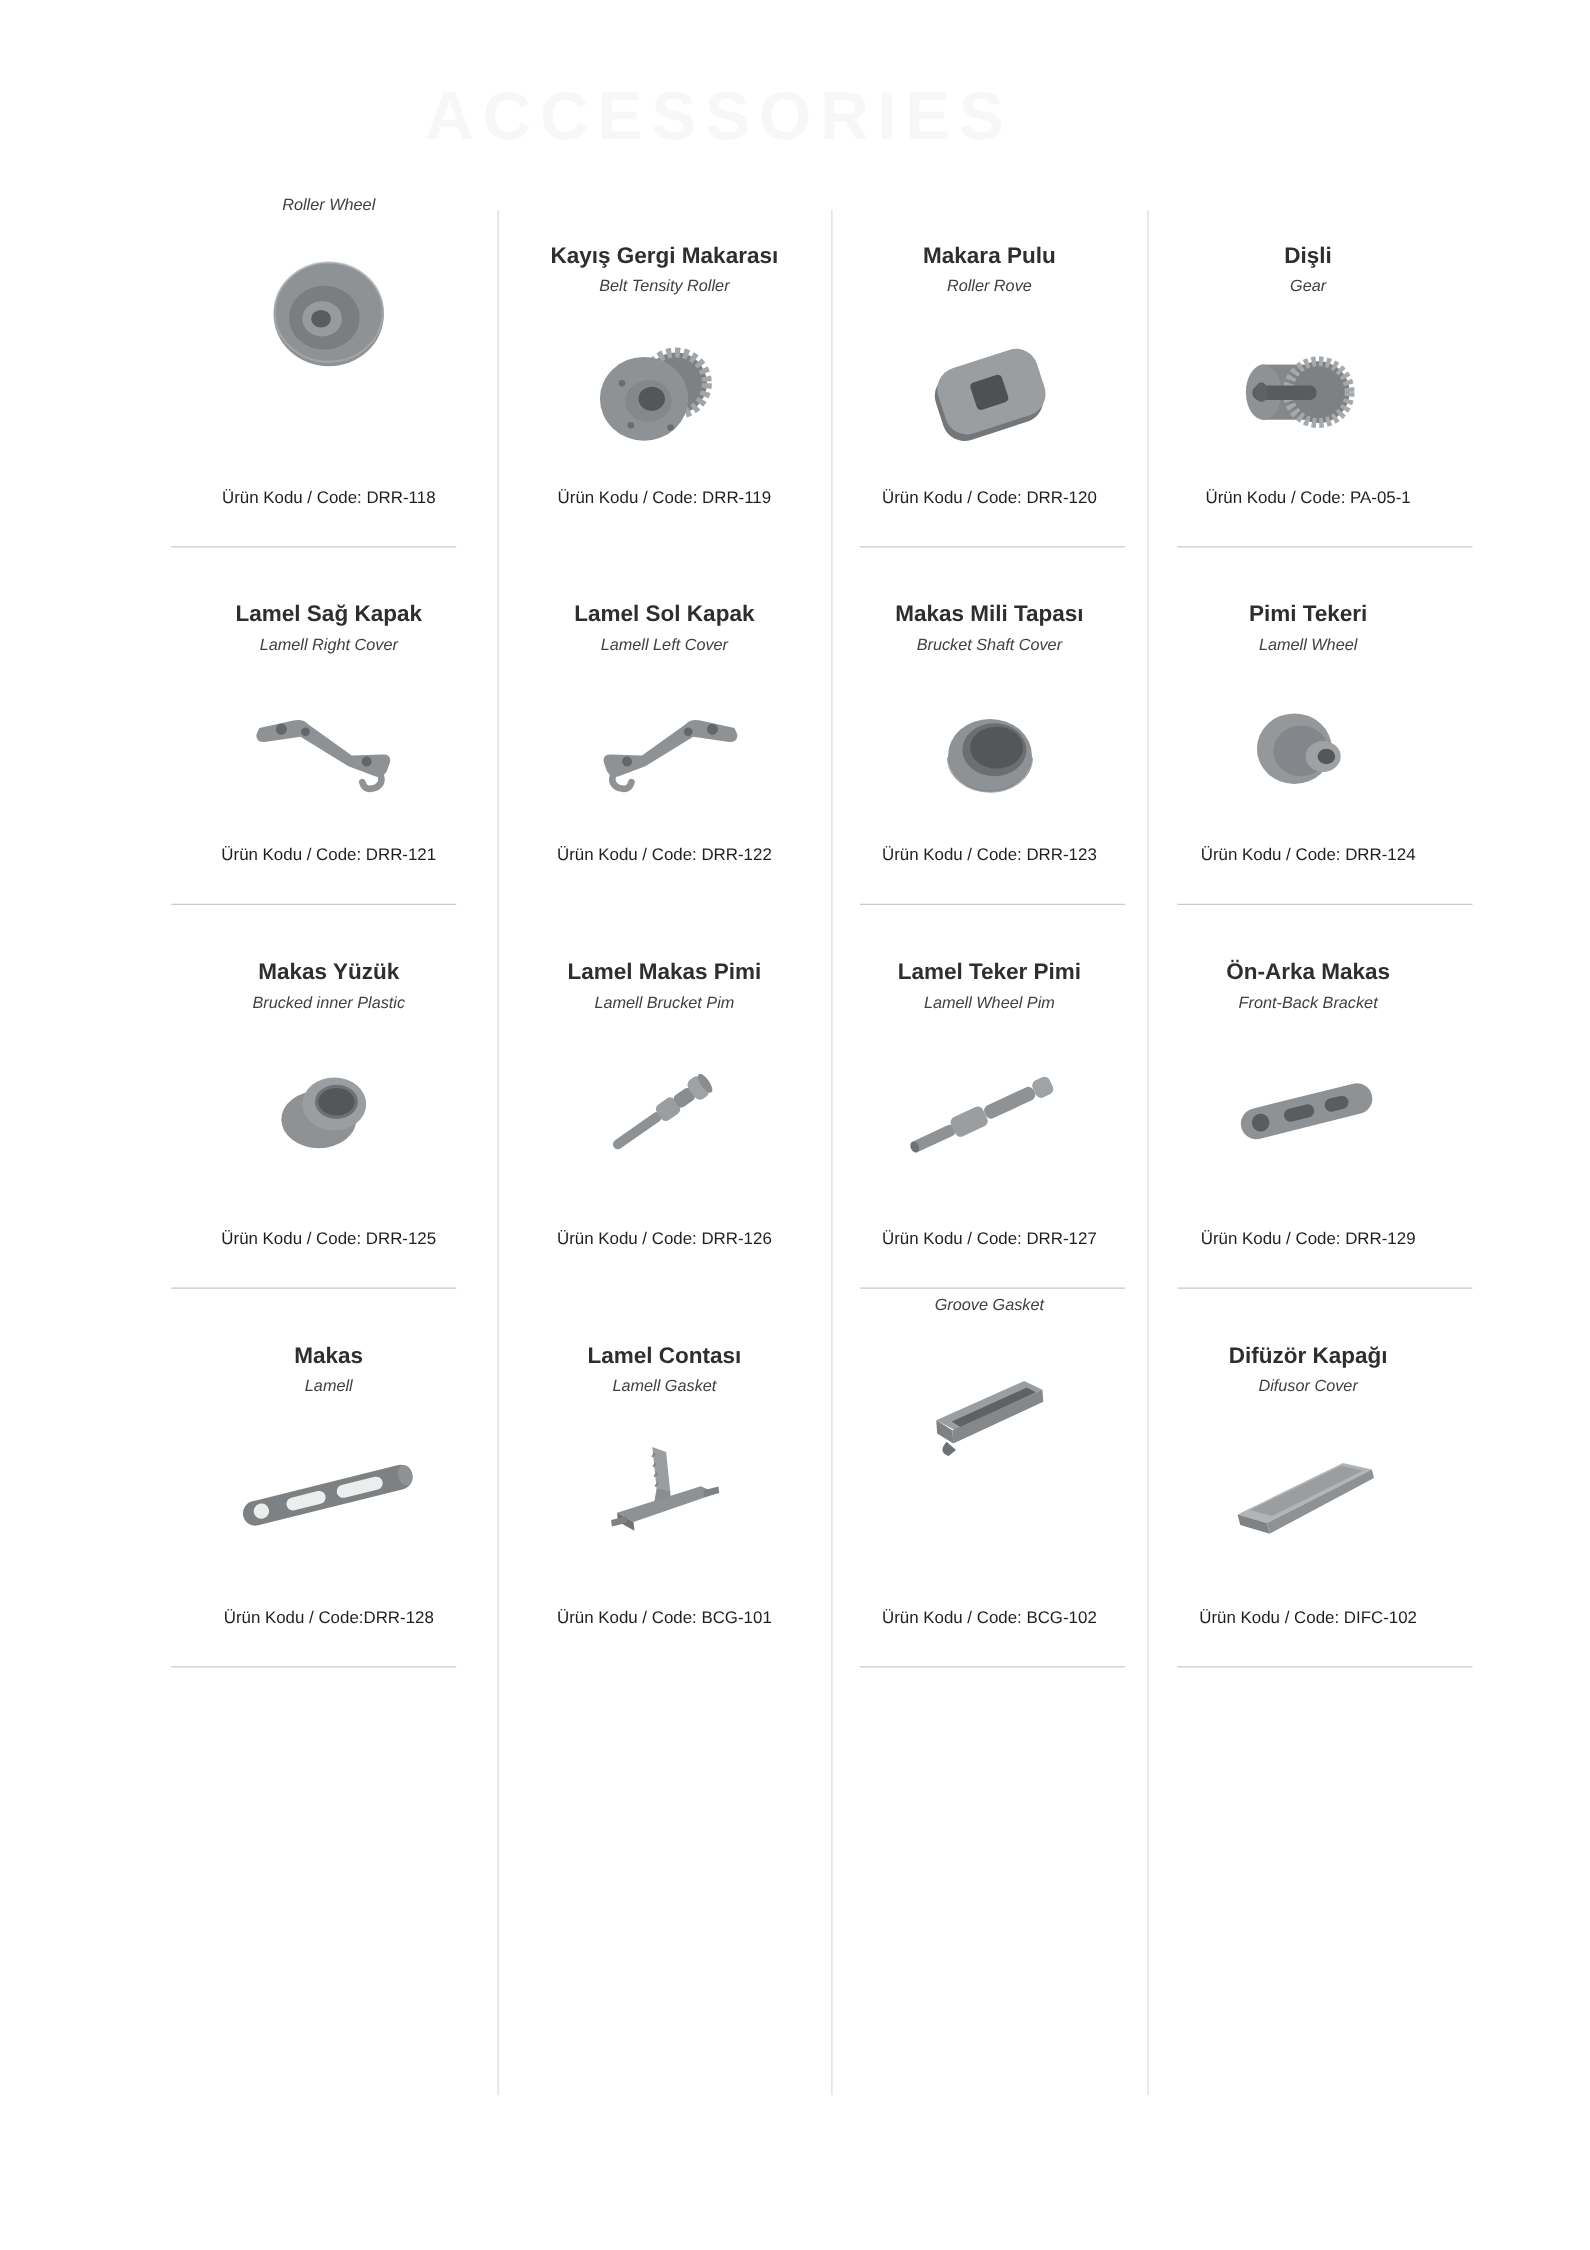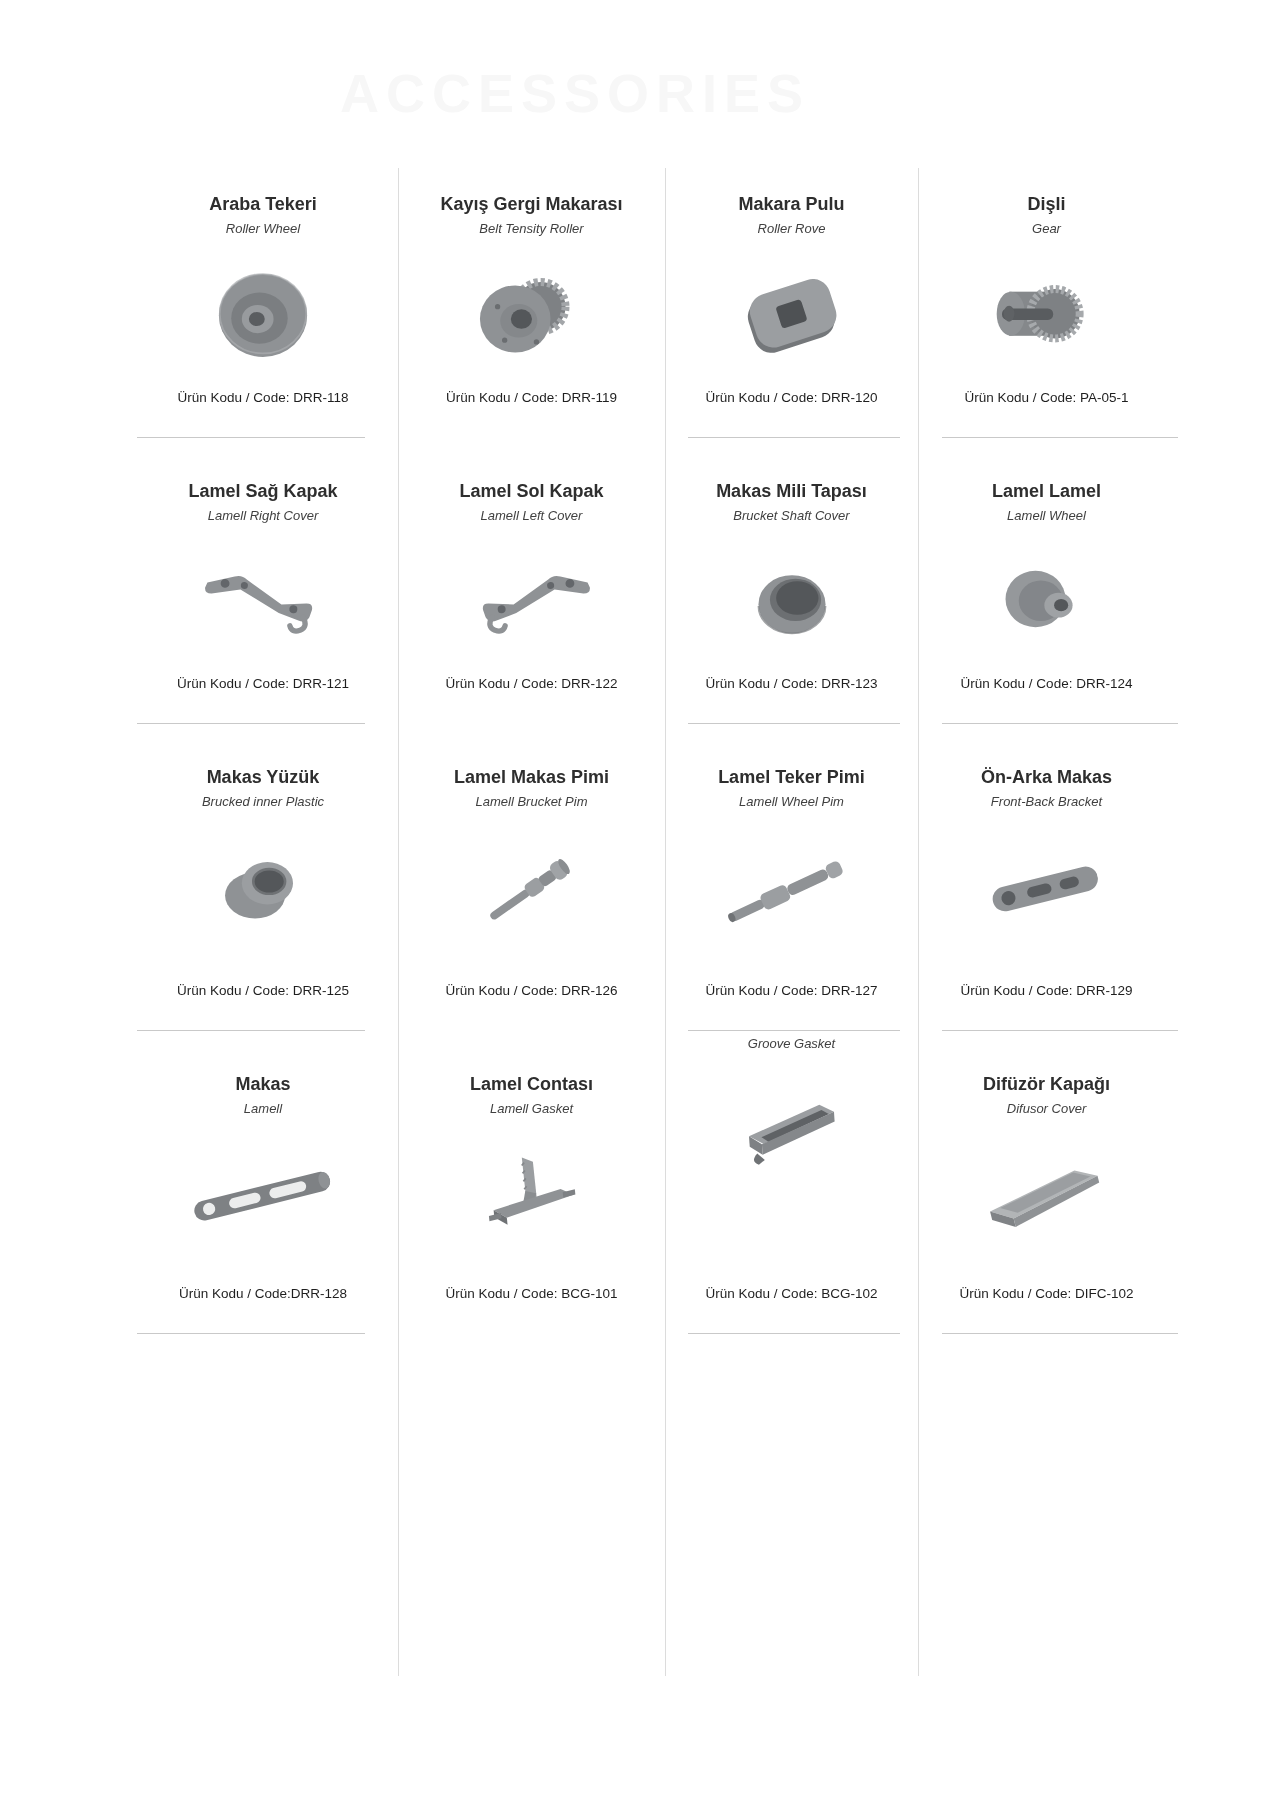--- a/index.html
+++ b/index.html
@@ -51,21 +51,20 @@
   <div class="hline h-col1 hr3"></div>
   <div class="hline h-col3 hr3"></div>
   <div class="hline h-col4 hr3"></div>
   <div class="hline h-col1 hr4"></div>
   <div class="hline h-col3 hr4"></div>
   <div class="hline h-col4 hr4"></div>
 
   <div class="grid">
 
     <div class="card">
-      <div class="title">Araba Tekeri</div>
       <div class="subtitle">Roller Wheel</div>
       <div class="figure">
         <svg width="150" height="115" viewBox="0 0 170 120">
           <ellipse cx="85" cy="60" rx="50" ry="47" fill="#8f9295"></ellipse>
           <ellipse cx="85" cy="58" rx="49" ry="45" fill="none" stroke="#a9acaf" stroke-width="2" opacity="0.7"></ellipse>
           <ellipse cx="81" cy="63" rx="32" ry="29" fill="#7b7e81"></ellipse>
           <ellipse cx="79" cy="64" rx="18" ry="16" fill="#989b9e"></ellipse>
           <ellipse cx="78" cy="64" rx="9" ry="8" fill="#5a5d60"></ellipse>
         </svg>
       </div>
@@ -163,21 +162,21 @@
           <ellipse cx="85" cy="62" rx="38" ry="33" fill="#8f9295"></ellipse>
           <ellipse cx="89" cy="57" rx="29" ry="24" fill="#6c6f72"></ellipse>
           <ellipse cx="91" cy="55" rx="24" ry="19" fill="#54575a"></ellipse>
           <path d="M47 64 a38 31 0 0 0 76 0" fill="none" stroke="#7c7f82" stroke-width="2" opacity="0.7"></path>
         </svg>
       </div>
       <div class="code">Ürün Kodu / Code: DRR-123</div>
     </div>
 
     <div class="card">
-      <div class="title">Lamel Lamel</div>
+      <div class="title">Pimi Tekeri</div>
       <div class="subtitle">Lamell Wheel</div>
       <div class="figure">
         <svg width="150" height="115" viewBox="0 0 170 120">
           <ellipse cx="72" cy="56" rx="34" ry="32" fill="#95989b"></ellipse>
           <ellipse cx="78" cy="58" rx="25" ry="23" fill="#83868a"></ellipse>
           <ellipse cx="98" cy="63" rx="16" ry="14" fill="#9fa2a5"></ellipse>
           <ellipse cx="101" cy="63" rx="8" ry="7" fill="#54575a"></ellipse>
         </svg>
       </div>
       <div class="code">Ürün Kodu / Code: DRR-124</div>

